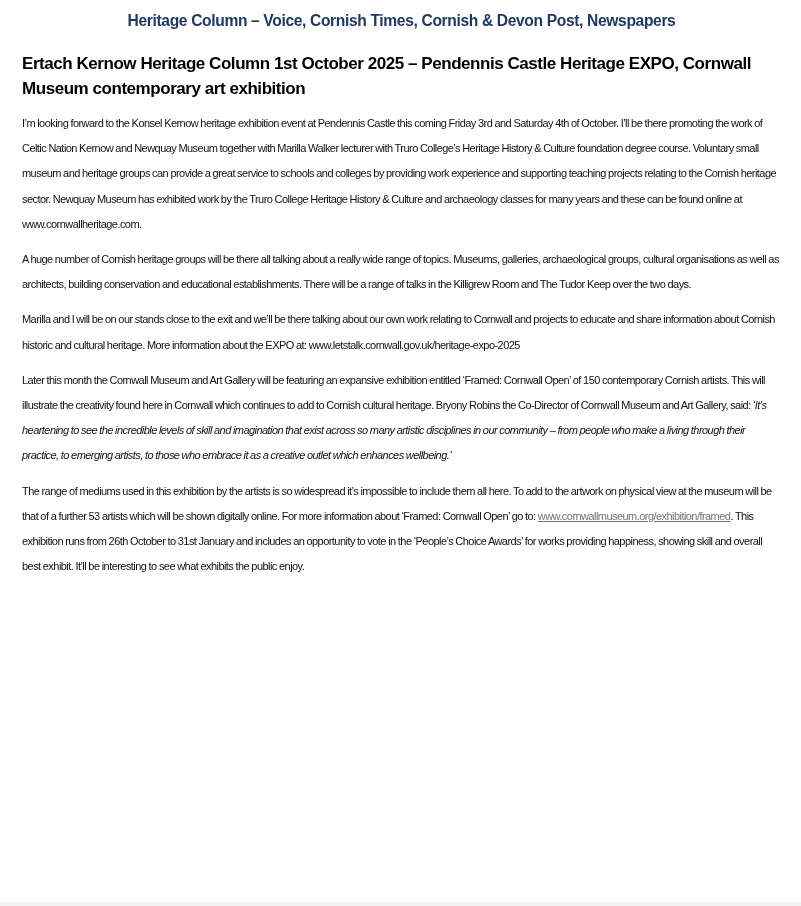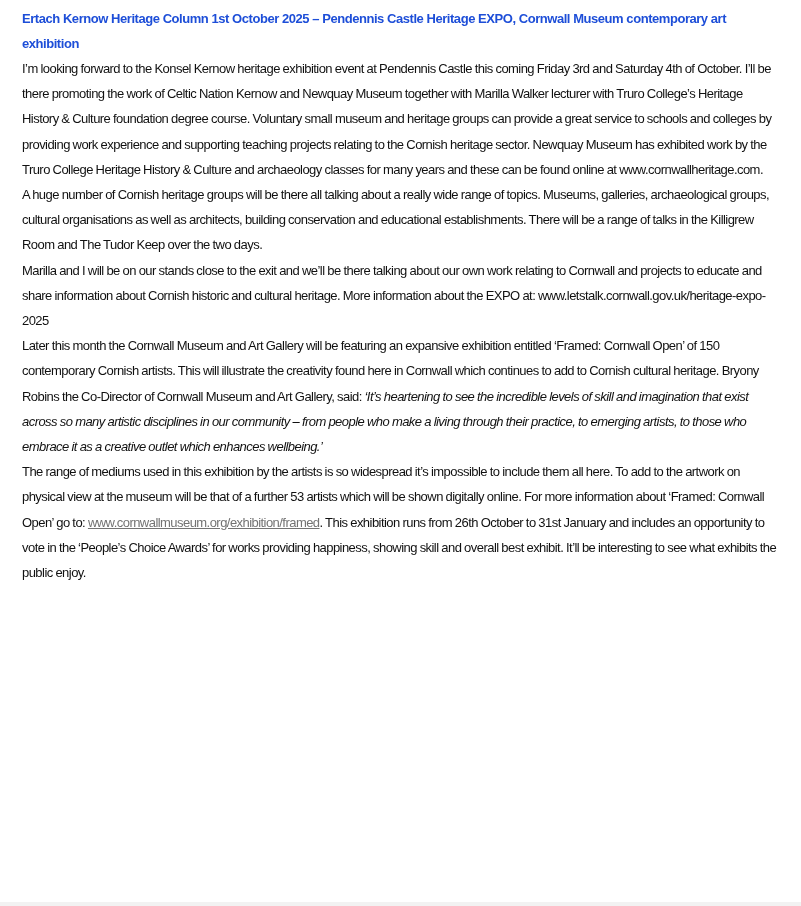--- a/index.html
+++ b/index.html
@@ -23,30 +23,30 @@
       text-align: center;
       font-weight: bold;
       font-size: 15.6px;
       color: #1f3864;
       margin: 4px 0 0 0;
       line-height: 25px;
       letter-spacing: -0.35px;
     }
     .article-title {
       font-weight: bold;
-      font-size: 13px;
-      color: #1d4ed8;
-      margin: 2px 0 0 0;
+      font-size: 17px;
+      color: #000000;
+      margin: 18px 0 0 0;
       line-height: 25px;
       letter-spacing: -0.45px;
     }
     .para {
-      font-size: 13px;
+      font-size: 11px;
       line-height: 25.2px;
-      margin: 0 0 0 0;
+      margin: 10px 0 0 0;
       letter-spacing: -0.55px;
       word-spacing: -0.3px;
     }
     .para em {
       font-style: italic;
     }
     .link {
       color: #737373;
       text-decoration: underline;
       cursor: pointer;
@@ -57,20 +57,21 @@
       top: 902px;
       width: 801px;
       height: 4px;
       background: #f2f2f2;
     }
   </style>
 </head>
 <body>
 
 <div class="page">
+  <div class="column-header">Heritage Column – Voice, Cornish Times, Cornish &amp; Devon Post, Newspapers</div>
   <div class="article-title">Ertach Kernow Heritage Column 1st October 2025 – Pendennis Castle Heritage EXPO, Cornwall Museum contemporary art exhibition</div>
 
   <p class="para">I’m looking forward to the Konsel Kernow heritage exhibition event at Pendennis Castle this coming Friday 3rd and Saturday 4th of October. I’ll be there promoting the work of Celtic Nation Kernow and Newquay Museum together with Marilla Walker lecturer with Truro College’s Heritage History &amp; Culture foundation degree course. Voluntary small museum and heritage groups can provide a great service to schools and colleges by providing work experience and supporting teaching projects relating to the Cornish heritage sector. Newquay Museum has exhibited work by the Truro College Heritage History &amp; Culture and archaeology classes for many years and these can be found online at www.cornwallheritage.com.</p>
   <p class="para">A huge number of Cornish heritage groups will be there all talking about a really wide range of topics. Museums, galleries, archaeological groups, cultural organisations as well as architects, building conservation and educational establishments. There will be a range of talks in the Killigrew Room and  The Tudor Keep over the two days.</p>
   <p class="para">Marilla and I will be on our stands close to the exit and we’ll be there talking about our own work relating to Cornwall and projects to educate and share information about Cornish historic and cultural heritage. More information about the EXPO at: www.letstalk.cornwall.gov.uk/heritage-expo-2025</p>
 
   <p class="para">
     <span>Later this month the Cornwall Museum and Art Gallery will be featuring an expansive exhibition entitled ‘Framed: Cornwall Open’ of 150 contemporary Cornish artists. This will illustrate the creativity found here in Cornwall which continues to add to Cornish cultural heritage. Bryony Robins the Co-Director of Cornwall Museum and Art Gallery, said: </span><em>‘It’s heartening to see the incredible levels of skill and imagination that exist across so many artistic disciplines in our community – from people who make a living through their practice, to emerging artists, to those who embrace it as a creative outlet which enhances wellbeing.’</em>
   </p>
 

